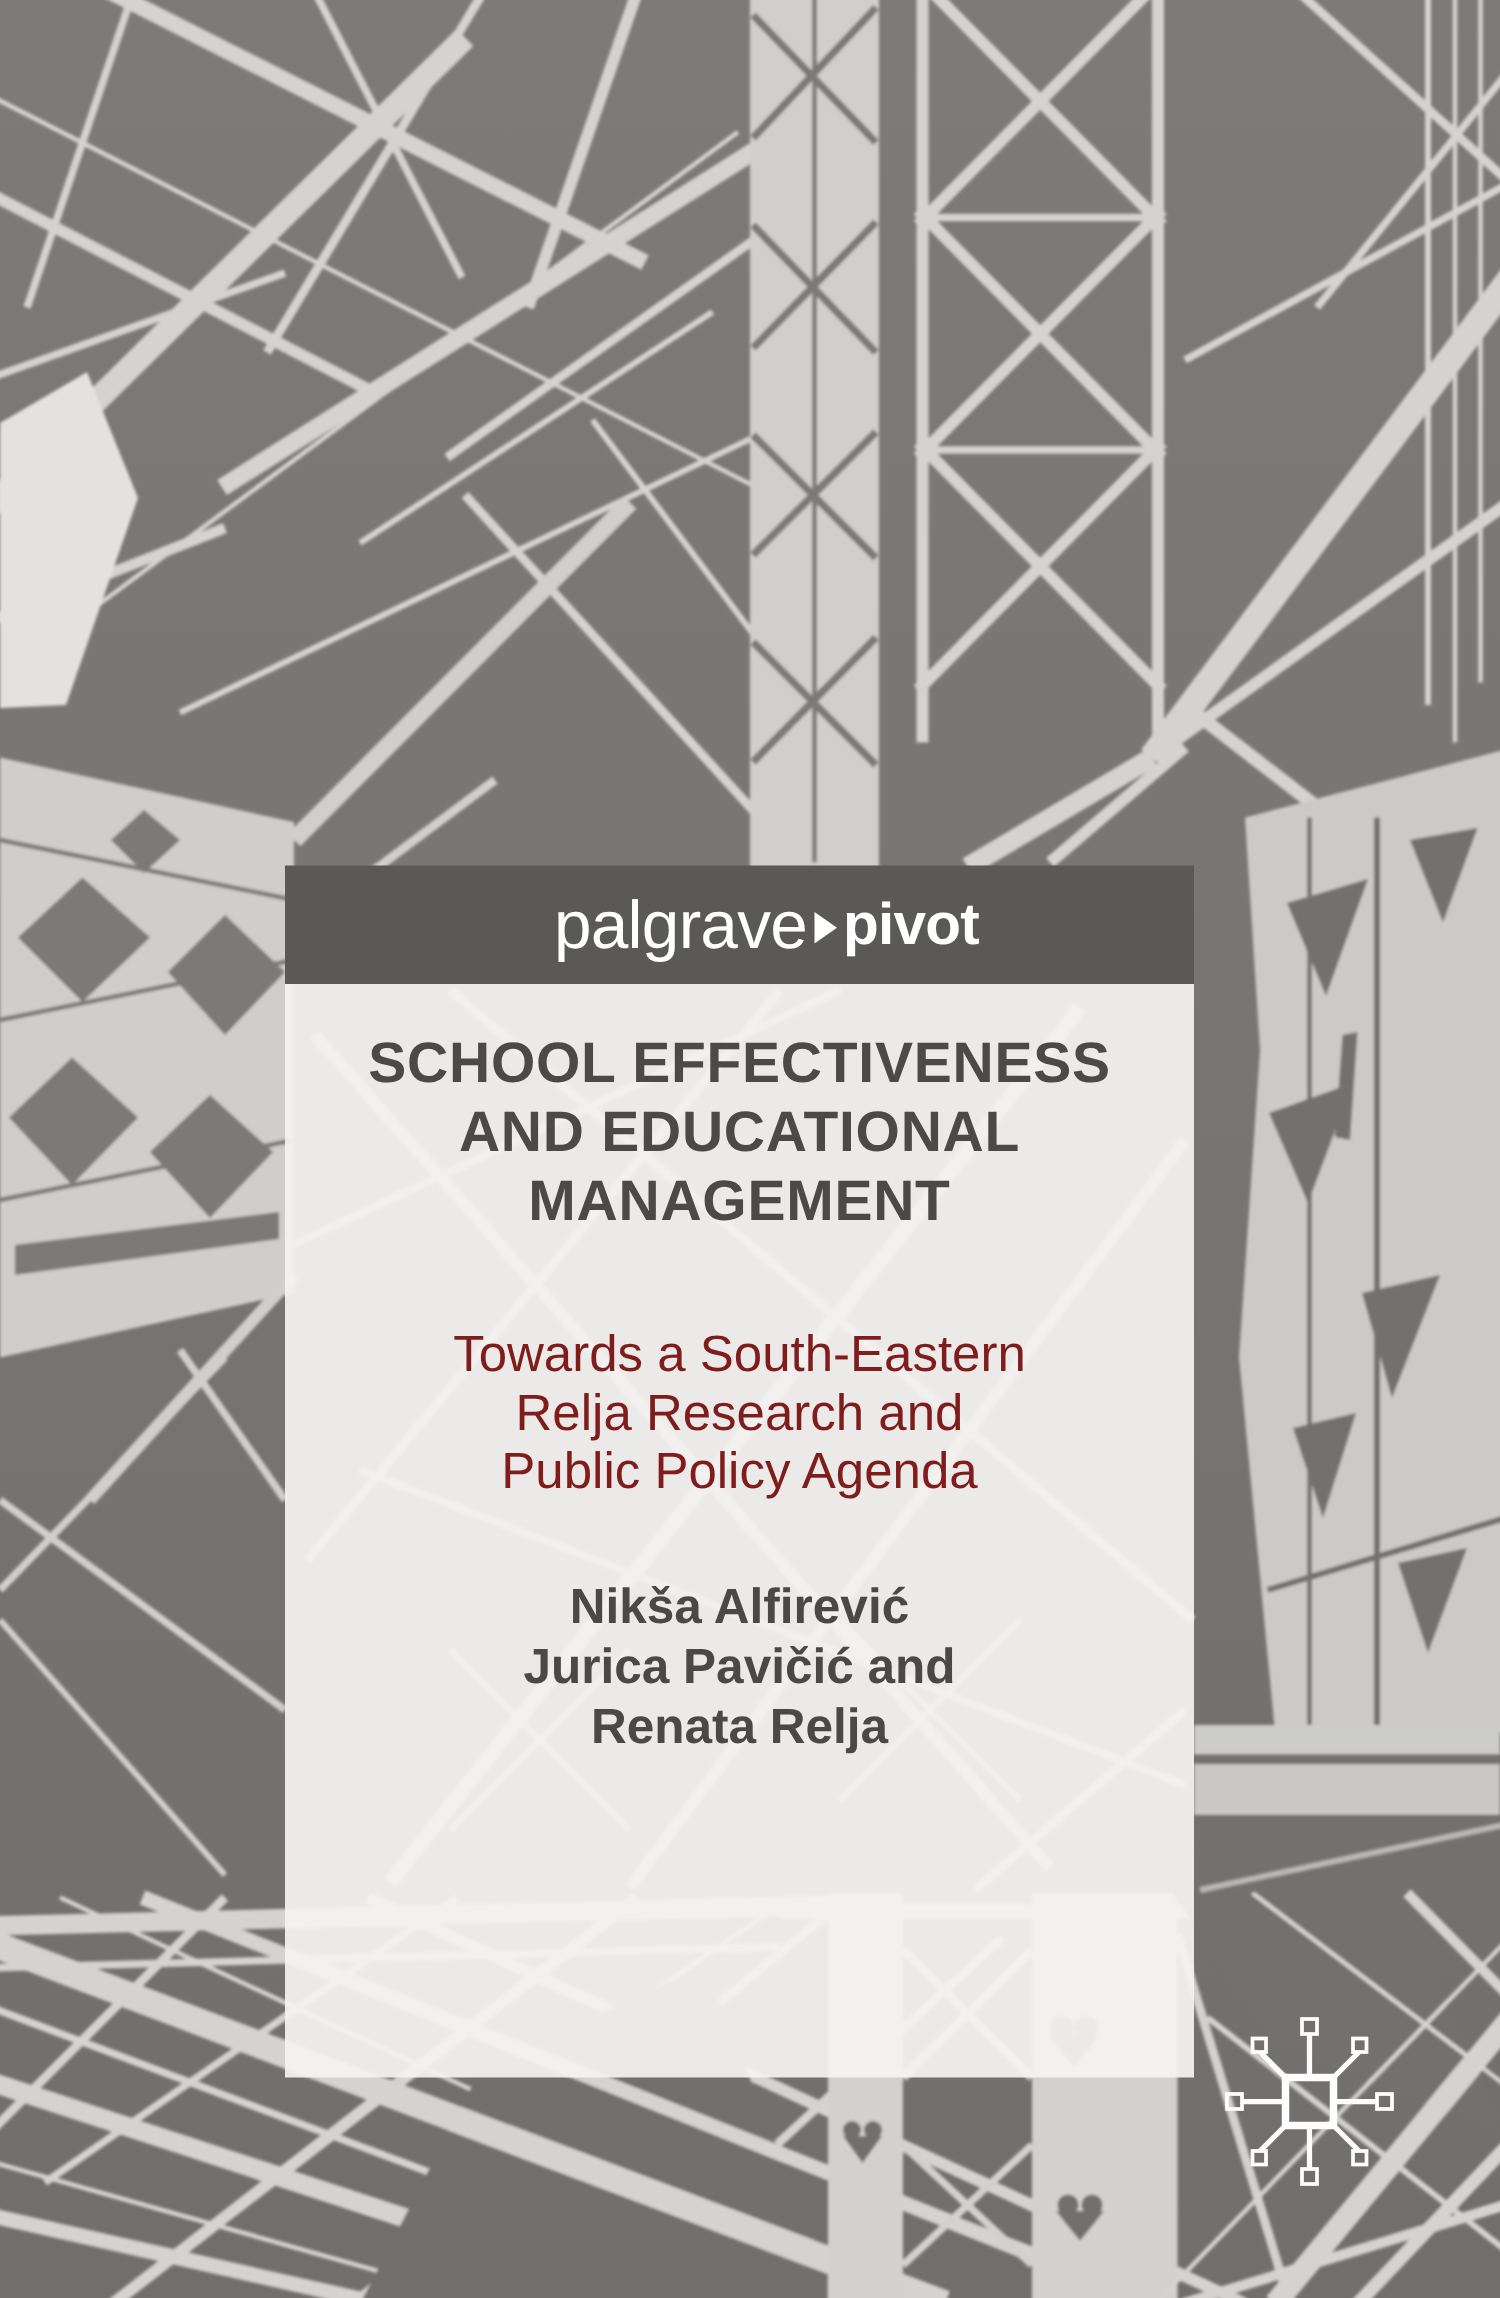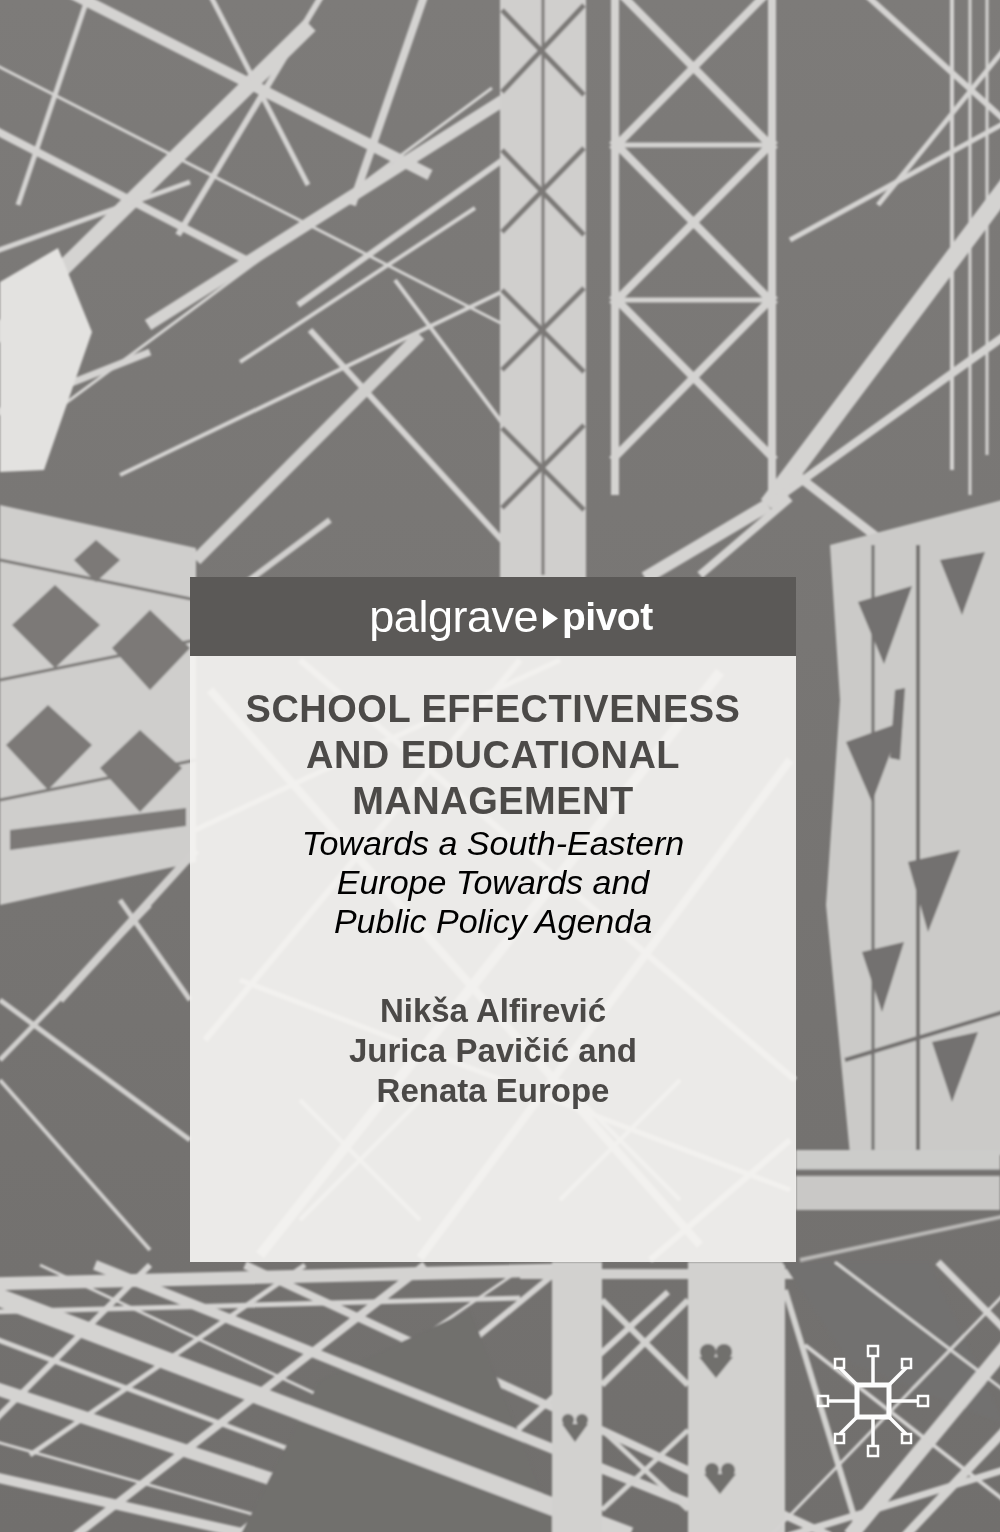--- a/index.html
+++ b/index.html
@@ -11,26 +11,26 @@
   #bg{position:absolute;left:0;top:0;width:1000px;height:1532px;}
   .banner{
     position:absolute;left:190px;top:577px;width:606px;height:79px;
     background:#5b5957;display:flex;align-items:center;justify-content:center;
   }
   .logo{display:flex;align-items:center;color:#ffffff;letter-spacing:-0.5px;margin-left:36px;}
   .logo .light{font-size:45px;font-weight:300;}
   .logo .bold{font-size:39px;font-weight:700;}
   .logo .arrow{display:inline-block;margin:4px 3px 0 4px;line-height:0;}
   .panel{
-    position:absolute;left:190px;top:656px;width:606px;height:606px;
+    position:absolute;left:190px;top:656px;width:606px;height:729px;
     background:rgba(244,243,241,0.93);
     box-sizing:border-box;padding-top:30px;text-align:center;
   }
   .book-title{font-size:38px;line-height:46px;font-weight:700;letter-spacing:0.5px;color:#4c4a48;}
-  .book-subtitle{font-size:34px;line-height:39px;font-weight:300;color:#000000;font-style:italic;}
+  .book-subtitle{margin-top:60px;font-size:34px;line-height:39px;font-weight:300;color:#7f1d1d;}
   .editors{margin-top:50px;font-size:33px;line-height:40px;font-weight:700;color:#4b4947;}
   .sunburst{position:absolute;left:816px;top:1344px;width:114px;height:114px;}
 </style>
 </head>
 <body>
 
 <svg id="bg" viewBox="0 0 1000 1532" xmlns="http://www.w3.org/2000/svg">
   <defs>
     <filter id="soft" x="-5%" y="-5%" width="110%" height="110%">
         <feGaussianBlur stdDeviation="0.9"></feGaussianBlur>
@@ -235,27 +235,27 @@
 </div>
 
 <div class="panel">
   <div class="book-title">
     <div>SCHOOL EFFECTIVENESS</div>
     <div>AND EDUCATIONAL</div>
     <div>MANAGEMENT</div>
   </div>
   <div class="book-subtitle">
     <div>Towards a South-Eastern</div>
-    <div>Europe Towards and</div>
+    <div>Relja Research and</div>
     <div>Public Policy Agenda</div>
   </div>
   <div class="editors">
     <div>Nikša Alfirević</div>
     <div>Jurica Pavičić and</div>
-    <div>Renata Europe</div>
+    <div>Renata Relja</div>
   </div>
 </div>
 
 <svg class="sunburst" viewBox="0 0 114 114" xmlns="http://www.w3.org/2000/svg">
   <g stroke="#fdfdfd" fill="none">
     <rect x="41" y="41" width="32" height="32" stroke-width="5"></rect>
     <path d="M57,41 L57,12" stroke-width="3.5"></path>
     <path d="M57,73 L57,102" stroke-width="3.5"></path>
     <path d="M73,57 L102,57" stroke-width="3.5"></path>
     <path d="M41,57 L12,57" stroke-width="3.5"></path>

